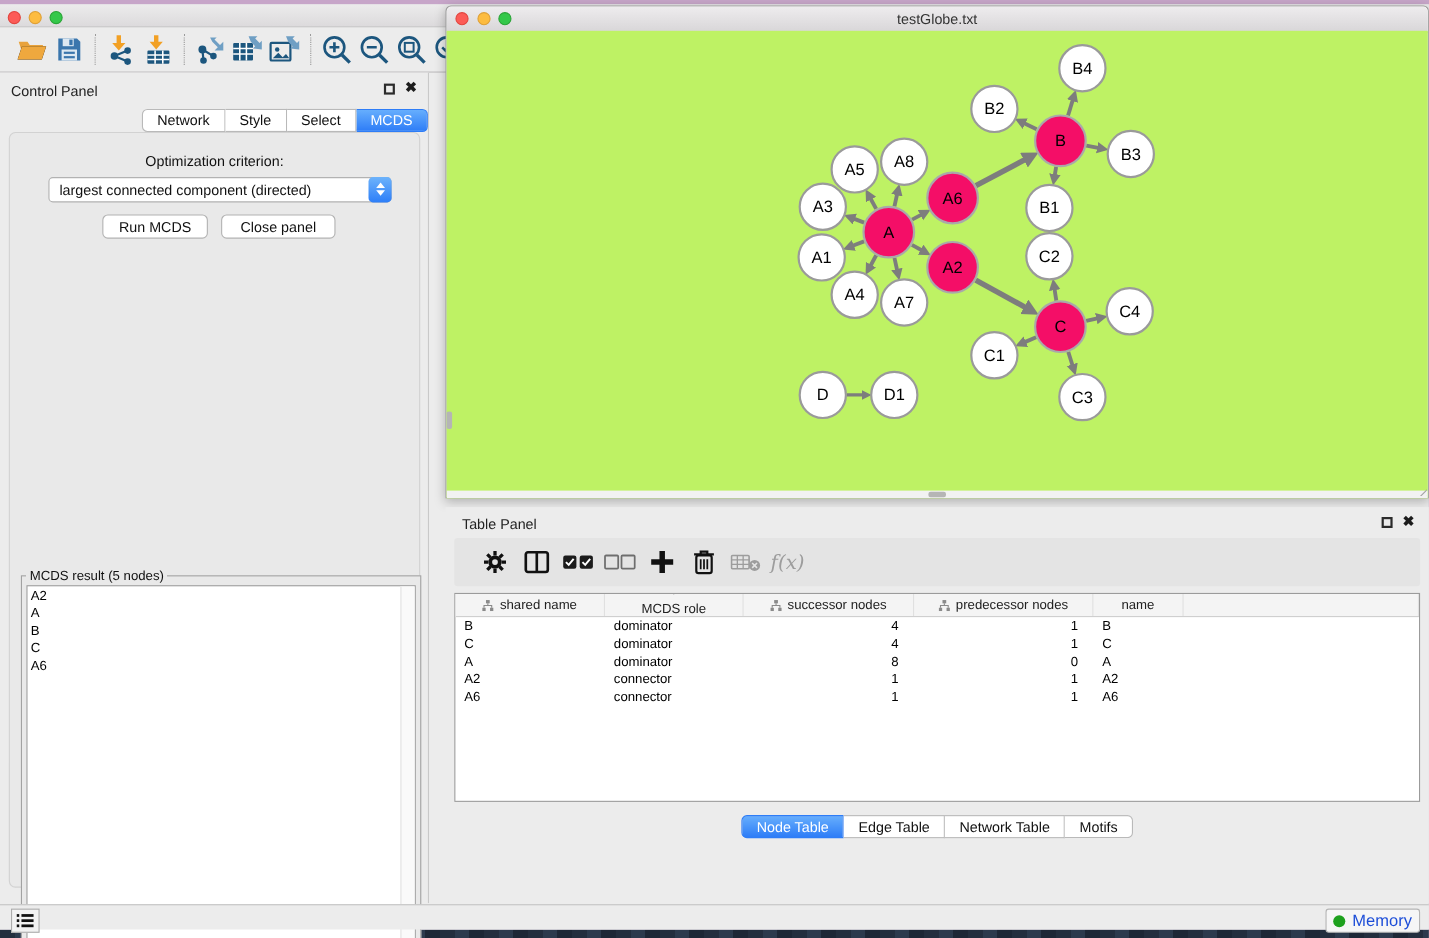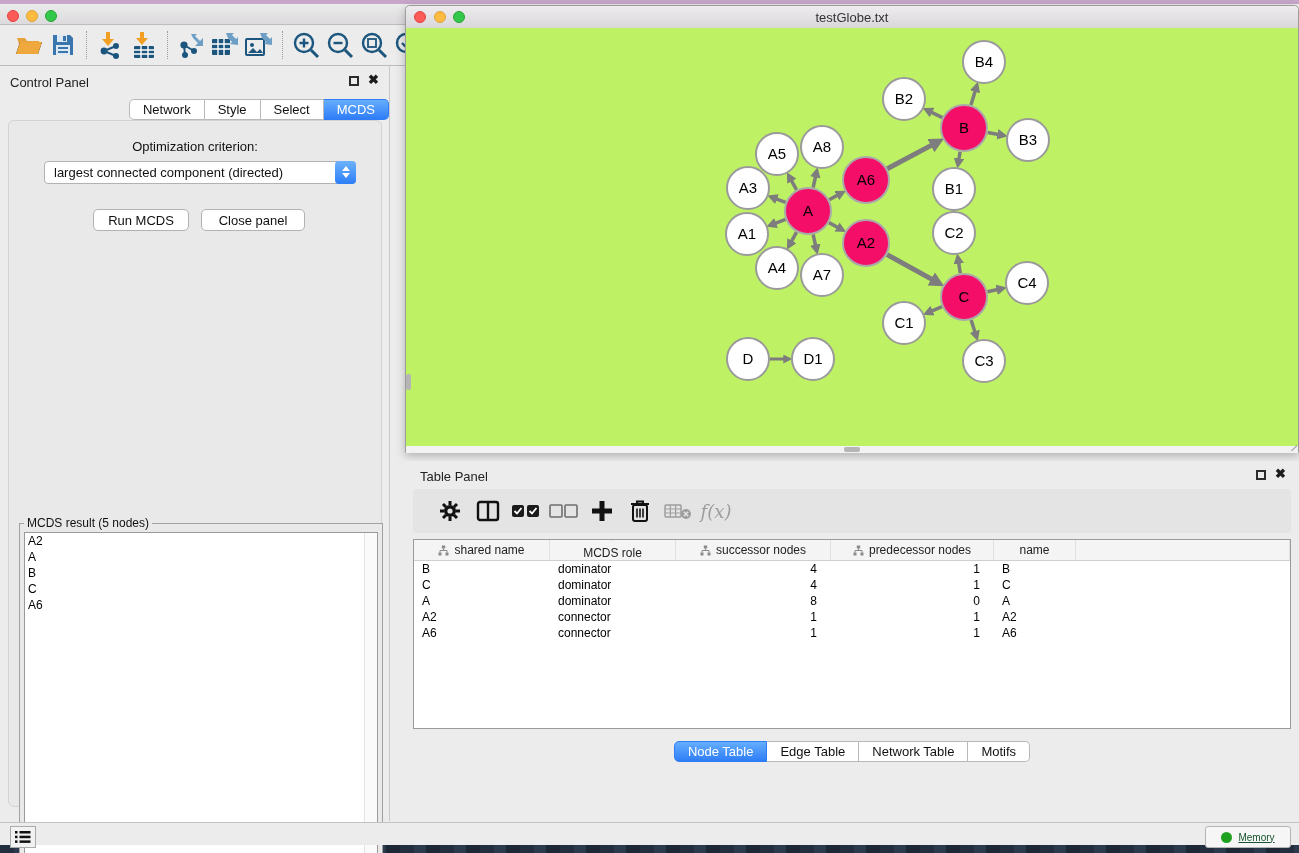--- a/index.html
+++ b/index.html
@@ -49,21 +49,21 @@
   .dropdown { position:absolute; left:35px; top:40px; width:312px; height:23px; background:#fff;
     border:1px solid #b2b2b2; border-radius:4px; display:flex; align-items:center; }
   .dropdown-text { flex:1; font-size:13px; color:#111; padding-left:9px; white-space:nowrap; overflow:hidden; }
   .dropdown-stepper { width:21px; height:23px; margin:-1px -1px 0 0; border-radius:4px;
     background:linear-gradient(#6db3fb,#2d7ef8); display:flex; flex-direction:column;
     align-items:center; justify-content:center; gap:2px; }
   .chev-up { width:0; height:0; border-left:4px solid transparent; border-right:4px solid transparent;
     border-bottom:5px solid #fff; }
   .chev-down { width:0; height:0; border-left:4px solid transparent; border-right:4px solid transparent;
     border-top:5px solid #fff; }
-  .cp-btn { position:absolute; top:88px; height:22px; background:#fff; border:1px solid #b2b2b2;
+  .cp-btn { position:absolute; top:74px; height:22px; background:#fff; border:1px solid #b2b2b2;
     border-radius:5px; font-size:13px; color:#111; font-family:"Liberation Sans",sans-serif; }
   .btn-run { left:84px; width:96px; }
   .btn-close { left:192px; width:104px; }
   .mcds-fieldset { position:absolute; left:10px; top:395px; width:364px; height:338px;
     border:1px solid #a2a2a2; background:#e9e9e9; }
   .mcds-fieldset legend { font-size:12px; color:#111; margin-left:4px; padding:0 3px; }
   .mcds-list { position:absolute; left:4px; top:2px; width:354px; height:326px; background:#fff;
     border:1px solid #9a9a9a; overflow:hidden; }
   .mcds-item { font-size:12px; line-height:16px; padding-left:3px; color:#000; }
   .mcds-scroll { position:absolute; right:0; top:0; width:13px; height:100%; background:#fafafa;
@@ -104,21 +104,21 @@
   .tp-tabs-wrap { position:absolute; top:280px; left:0; width:100%; display:flex; justify-content:center; }
 
   
   .statusbar { position:absolute; left:0; top:818px; width:100%; height:23px; background:#ececec;
     border-top:1px solid #c2c2c2; }
   .list-btn { position:absolute; left:10px; top:3px; width:26px; height:22px; background:#f2f2f2;
     border:1px solid #ababab; display:flex; align-items:center; justify-content:center; }
   .memory-btn { position:absolute; right:8px; top:3px; width:86px; height:22px; background:#f6f6f6;
     border:1px solid #b5b5b5; border-radius:3px; display:flex; align-items:center; justify-content:center; gap:6px; }
   .memory-dot { width:11px; height:11px; border-radius:50%; background:#1ea11e; }
-  .memory-label { font-size:10px; color:#14532d;text-decoration:underline; }
+  .memory-label { font-size:15px; color:#1d4ed8; }
 </style>
 </head>
 <body>
 
 <div class="desk-top"></div>
 <div class="desk-bottom"></div>
 
 <div class="app">
 
   <div class="titlebar">

